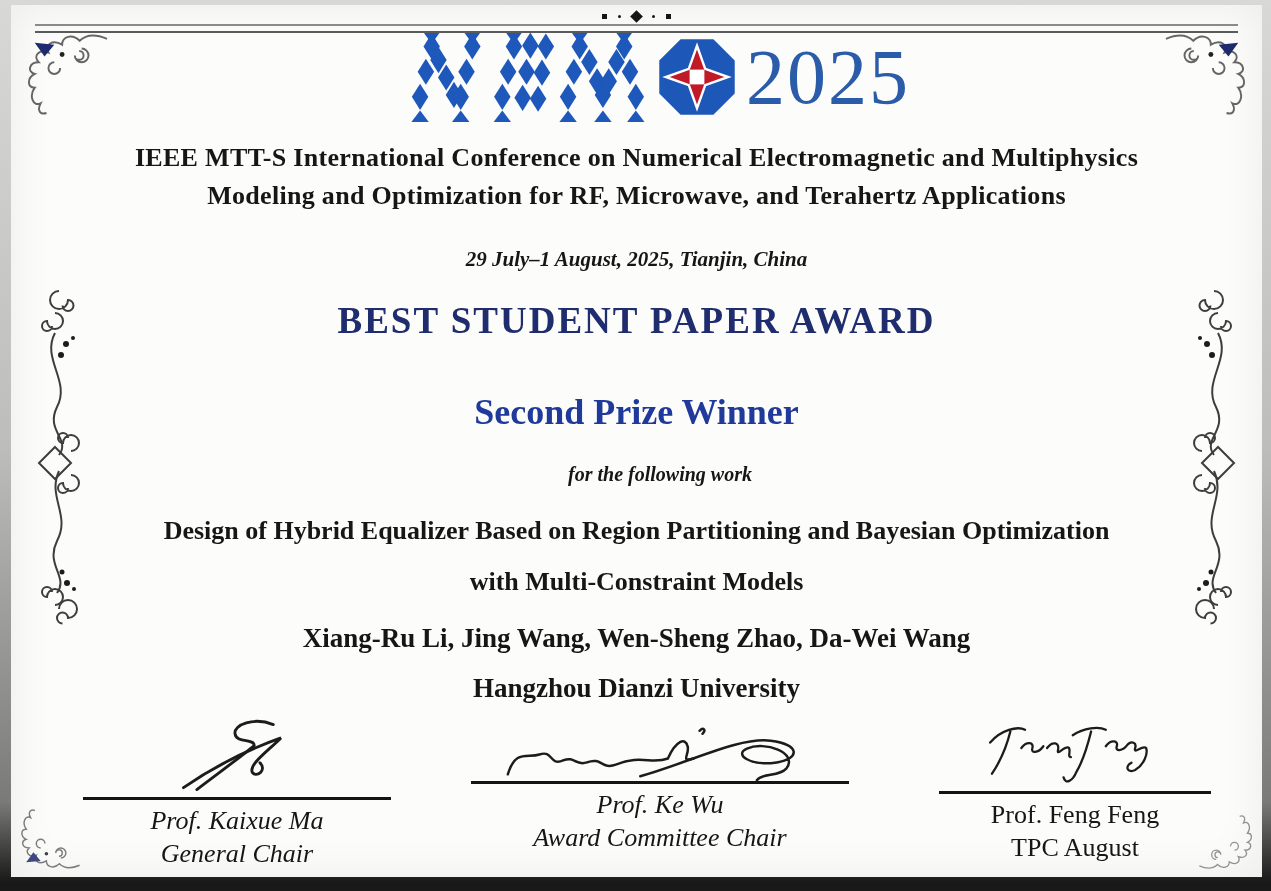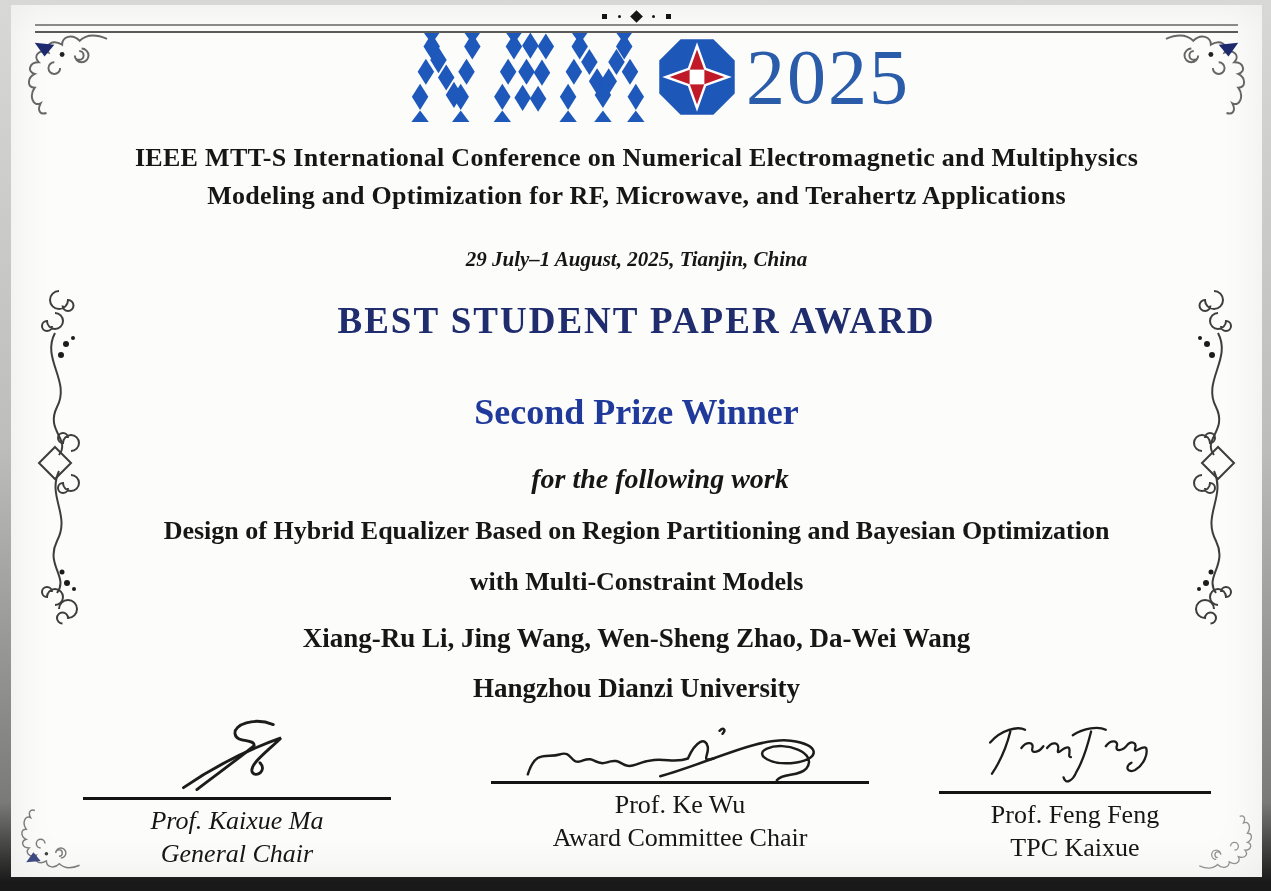--- a/index.html
+++ b/index.html
@@ -28,34 +28,34 @@
   .logo-row{position:absolute;top:24px;left:0;right:0;height:96px;
     display:flex;justify-content:center;align-items:center;gap:8px;margin-left:42px;}
   .logo-year{font-size:78px;line-height:1;color:var(--year_blue,#2b5ca9);letter-spacing:2px;font-weight:400;}
 
   
   .conf1{top:138px;font-size:26px;font-weight:bold;letter-spacing:0.3px;}
   .conf2{top:176px;font-size:26px;font-weight:bold;letter-spacing:0.3px;}
   .dateline{top:242px;font-size:21px;font-weight:bold;font-style:italic;}
   .award-title{top:294px;font-size:37px;font-weight:bold;letter-spacing:2px;color:var(--award_navy,#1f2c6e);}
   .prize{top:386px;font-size:36px;font-weight:bold;color:var(--prize_blue,#203a9c);}
-  .lead-in{top:458px;font-size:28px;font-weight:bold;font-style:italic;padding-left:47px;}
+  .lead-in{top:458px;font-size:20px;font-weight:bold;font-style:italic;padding-left:47px;}
   .paper1{top:511px;font-size:26px;font-weight:bold;text-align:center;}
   .paper2{top:562px;font-size:26px;font-weight:bold;}
   .authors{top:618px;font-size:27px;font-weight:bold;}
   .affil{top:668px;font-size:27px;font-weight:bold;}
 
   
   .sig-col{position:absolute;top:710px;text-align:center;}
   .sig-col .sig-svg{display:block;margin:0 auto;}
   .sig-line{border-bottom:3px solid #141414;margin-bottom:5px;}
   .sig-name{font-size:26px;line-height:1.25;}
   .sig-role{font-size:26px;line-height:1.25;}
   .col-1{left:72px;width:308px;font-style:italic;}
-  .col-2{left:480px;width:378px;}
+  .col-2{left:460px;width:378px;font-style:italic;}
   .col-3{left:928px;width:272px;}
   .col-1 .sig-svg{height:86px;margin-bottom:-4px;}
   .col-2 .sig-svg{height:84px;margin-bottom:-18px;}
   .col-3 .sig-svg{height:78px;margin-bottom:-2px;}
   .sig-svg path{fill:none;stroke:#1c1c1c;stroke-linecap:round;}
 
   
   .corner{position:absolute;width:84px;height:84px;}
   .corner path{stroke:#666;fill:none;stroke-width:2;}
   .corner .blob{fill:#1e2a6e;stroke:none;}
@@ -236,17 +236,17 @@
     <div class="sig-col col-3">
       <svg class="sig-svg" width="225" viewBox="0 0 230 85">
         <path d="M22,30 C34,16 52,12 60,16 M44,18 C40,34 32,52 24,64" stroke-width="2.5"></path>
         <path d="M56,36 C62,28 70,30 68,36 C66,42 74,42 80,34" stroke-width="2.5"></path>
         <path d="M84,36 C90,28 98,30 96,38 C94,46 104,32 108,36 C110,40 106,46 110,46" stroke-width="2.5"></path>
         <path d="M112,22 C124,14 140,12 148,16 M132,18 C128,34 122,52 116,62 C112,72 104,76 102,68" stroke-width="2.5"></path>
         <path d="M148,34 C154,26 162,28 160,34 C158,40 166,40 172,32 C176,28 182,30 180,36 C178,44 188,32 192,36 C194,42 190,54 180,60 C172,64 168,56 176,52" stroke-width="2.5"></path>
       </svg>
       <div class="sig-line"></div>
       <div class="sig-name">Prof. Feng Feng</div>
-      <div class="sig-role">TPC Kaixue</div>
+      <div class="sig-role">TPC August</div>
     </div>
 
   </div>
 </div>
 
 </body></html>

